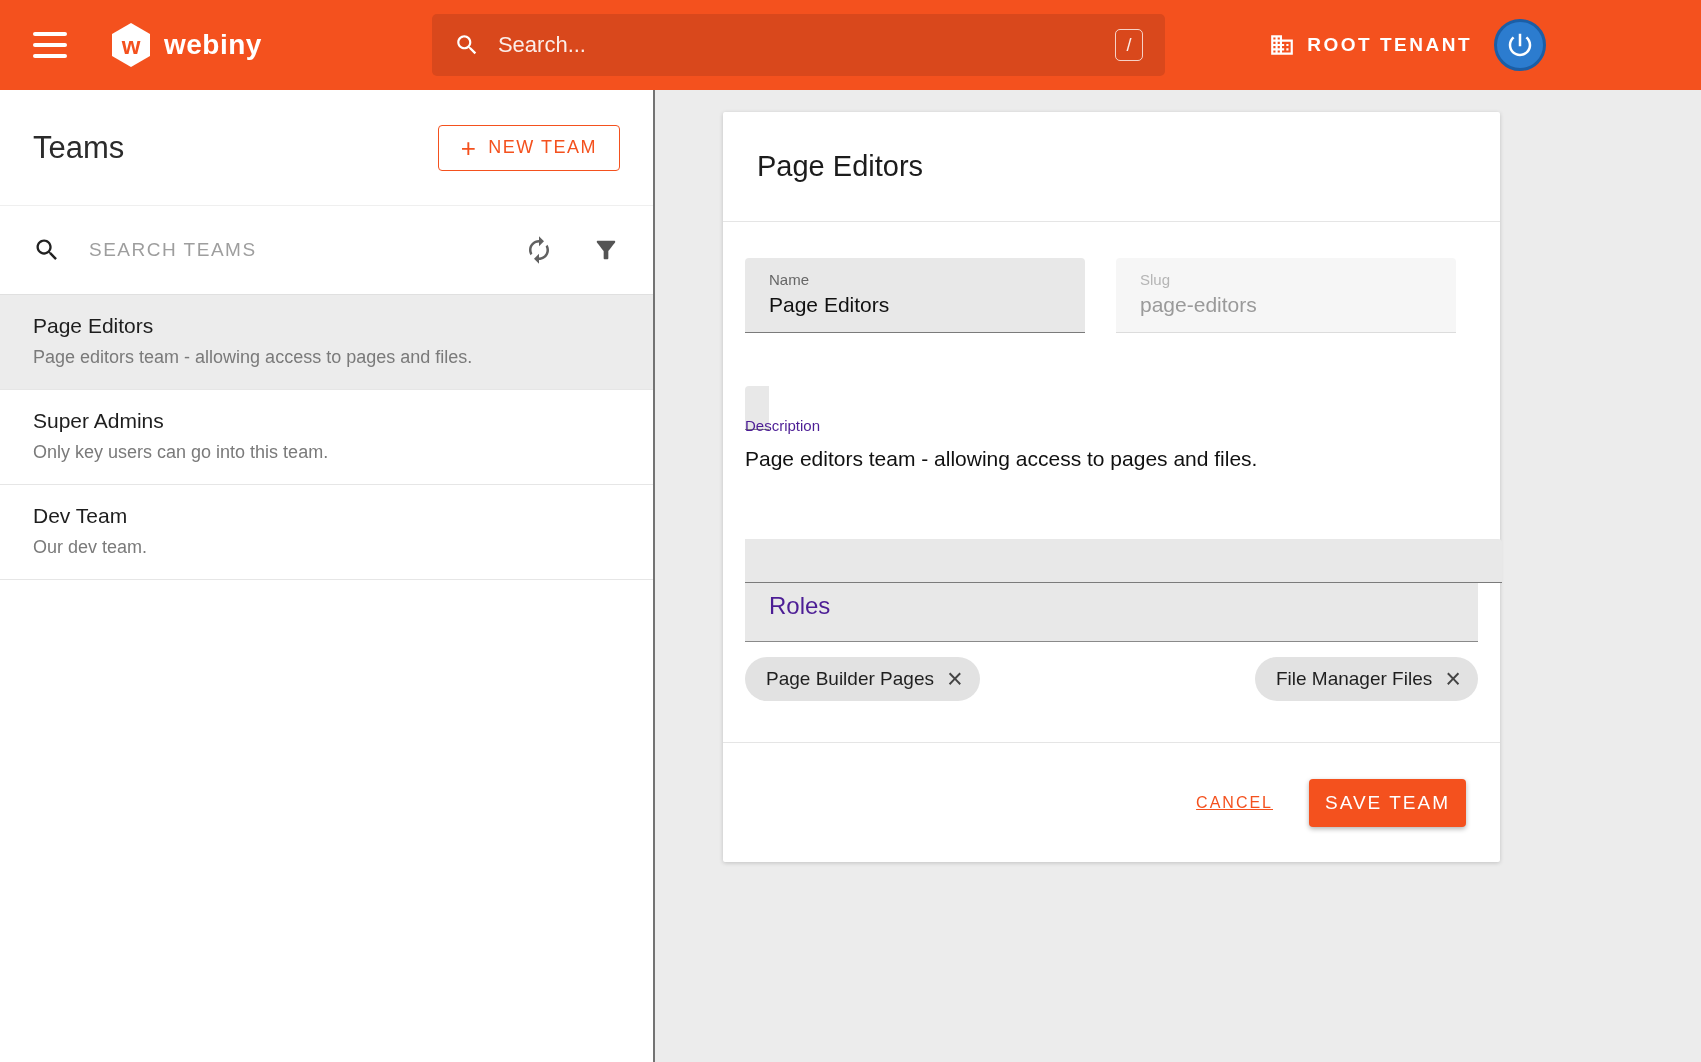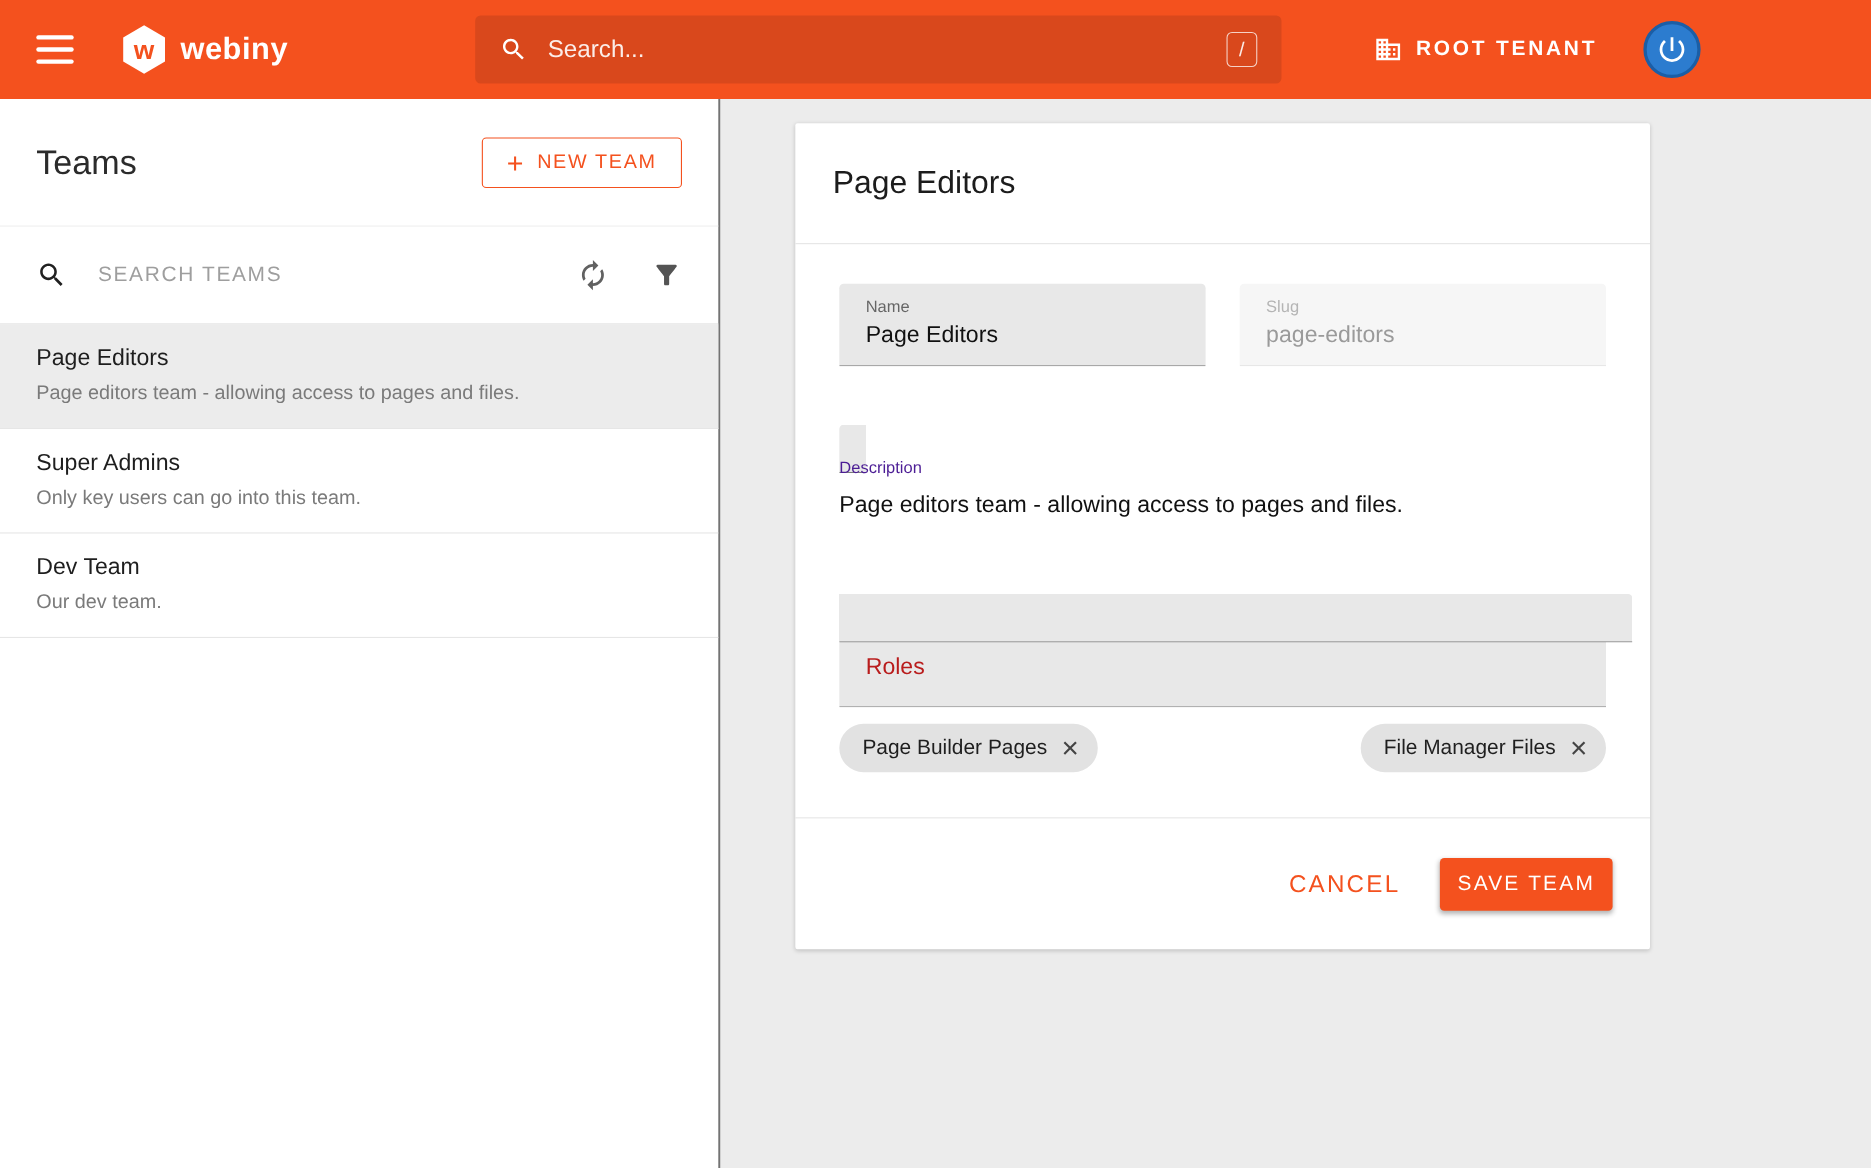--- a/index.html
+++ b/index.html
@@ -15,21 +15,21 @@
   .topbar{height:90px;background:var(--primary);display:flex;align-items:center;padding:0 155px 0 33px;}
   .hamburger{width:34px;display:flex;flex-direction:column;gap:7px;cursor:pointer;}
   .hamburger span{display:block;height:4px;background:#fff;border-radius:2px;}
   .logo{margin-left:44px;display:flex;align-items:center;gap:13px;cursor:pointer;}
   .logo-text{color:#fff;font-size:28px;font-weight:700;letter-spacing:.5px;}
   .topbar-search{margin-left:170px;width:733px;height:62px;background:var(--primary-dark);border-radius:5px;display:flex;align-items:center;padding:0 22px;}
   .topbar-search svg{flex:none;}
   .topbar-search input{flex:1;margin-left:18px;background:transparent;border:none;outline:none;color:#fff;font-size:22px;}
   .topbar-search input::placeholder{color:rgba(255,255,255,.9);}
   .shortcut{flex:none;width:28px;height:32px;border:1px solid rgba(255,255,255,.75);border-radius:5px;color:rgba(255,255,255,.9);font-size:18px;display:flex;align-items:center;justify-content:center;}
-  .topbar-right{margin-left:auto;display:flex;align-items:center;gap:42px;}
+  .topbar-right{margin-left:auto;display:flex;align-items:center;gap:22px;}
   .tenant{display:flex;align-items:center;gap:12px;color:#fff;cursor:pointer;}
   .tenant span{font-size:19px;font-weight:700;letter-spacing:2.5px;}
   .avatar{width:52px;height:52px;border-radius:50%;background:var(--avatar-blue);border:3px solid var(--avatar-ring);display:flex;align-items:center;justify-content:center;cursor:pointer;}
 
   
   .main{display:flex;height:972px;}
   .left-panel{width:655px;background:#fff;border-right:2px solid #737373;}
   .right-panel{flex:1;background:#ececec;padding:22px 0 0 68px;}
 
   
@@ -44,37 +44,37 @@
   .search-row .icon-btn + .icon-btn{margin-left:38px;}
   .team-item{padding:19px 33px 21px;border-bottom:1px solid #e6e6e6;cursor:pointer;}
   .team-item.selected{background:#ececec;}
   .team-name{font-size:21px;color:#1e1e1e;margin-bottom:9px;}
   .team-desc{font-size:18px;color:#7a7a7a;}
 
   
   .card{width:777px;background:#fff;box-shadow:0 1px 4px rgba(0,0,0,.18);border-radius:2px;}
   .card-title-row{height:110px;display:flex;align-items:center;padding:0 34px;border-bottom:1px solid #e5e5e5;}
   .card-title{font-size:29px;font-weight:400;color:#1c1c1c;}
-  .card-body{padding:36px 40px 41px;}
+  .card-body{padding:36px 22px 41px;}
   .field-row{display:flex;gap:31px;margin-bottom:66px;}
   .text-field{width:340px;background:#e8e8e8;border-radius:4px 4px 0 0;border-bottom:1px solid #7b7b7b;padding:13px 24px 15px;}
   .text-field .field-label{display:block;font-size:15px;color:#666;margin-bottom:5px;}
   .text-field input{width:100%;border:none;outline:none;background:transparent;font-size:21px;color:#111;}
   .text-field.disabled{background:#f6f6f6;border-bottom-color:#dcdcdc;}
   .text-field.disabled .field-label{color:#b5b5b5;}
   .text-field.disabled input{color:#9a9a9a;}
   .textarea-field{width:100%;height:185px;background:#e8e8e8;border-radius:4px 4px 0 0;border-bottom:1px solid #7b7b7b;padding:13px 24px;margin-bottom:70px;}
   .textarea-field .field-label{display:block;font-size:15px;color:#4c1d95;margin-bottom:10px;}
   .textarea-field textarea{width:100%;height:122px;border:none;outline:none;background:transparent;resize:none;font-size:21px;color:#111;line-height:1.4;}
-  .roles-field{width:100%;height:72px;background:#e8e8e8;border-radius:4px 4px 0 0;border-bottom:1px solid #8a8a8a;display:flex;align-items:center;padding:0 24px;font-size:21px;color:#b91c1c;cursor:pointer;}
+  .roles-field{width:100%;height:72px;background:#e8e8e8;border-radius:4px 4px 0 0;border-bottom:1px solid #8a8a8a;display:flex;align-items:center;padding:0 24px;font-size:24px;color:#4c1d95;cursor:pointer;}
   .chips{display:flex;gap:1px;margin-top:15px;justify-content:space-between;}
   .chip{height:44px;background:#e2e2e2;border-radius:22px;display:flex;align-items:center;gap:13px;padding:0 17px 0 21px;font-size:19px;color:#1f1f1f;}
   .chip-close{font-size:27px;line-height:1;color:#444;cursor:pointer;}
   .card-footer{height:120px;border-top:1px solid #e5e5e5;display:flex;align-items:center;justify-content:flex-end;gap:36px;padding:0 34px;}
-  .cancel-btn{background:none;border:none;color:var(--primary);font-size:22px;letter-spacing:2px;cursor:pointer;}
+  .cancel-btn{background:none;border:none;color:var(--primary);font-size:16px;letter-spacing:2px;cursor:pointer;text-decoration:underline;}
   .save-btn{height:48px;padding:0 16px;background:var(--primary);border:none;border-radius:4px;color:#fff;font-size:19px;letter-spacing:2px;cursor:pointer;box-shadow:0 2px 5px rgba(0,0,0,.3);}
 </style>
 </head>
 <body>
 
 <header class="topbar">
   <div class="hamburger">
       <span></span>
       <span></span>
       <span></span>

